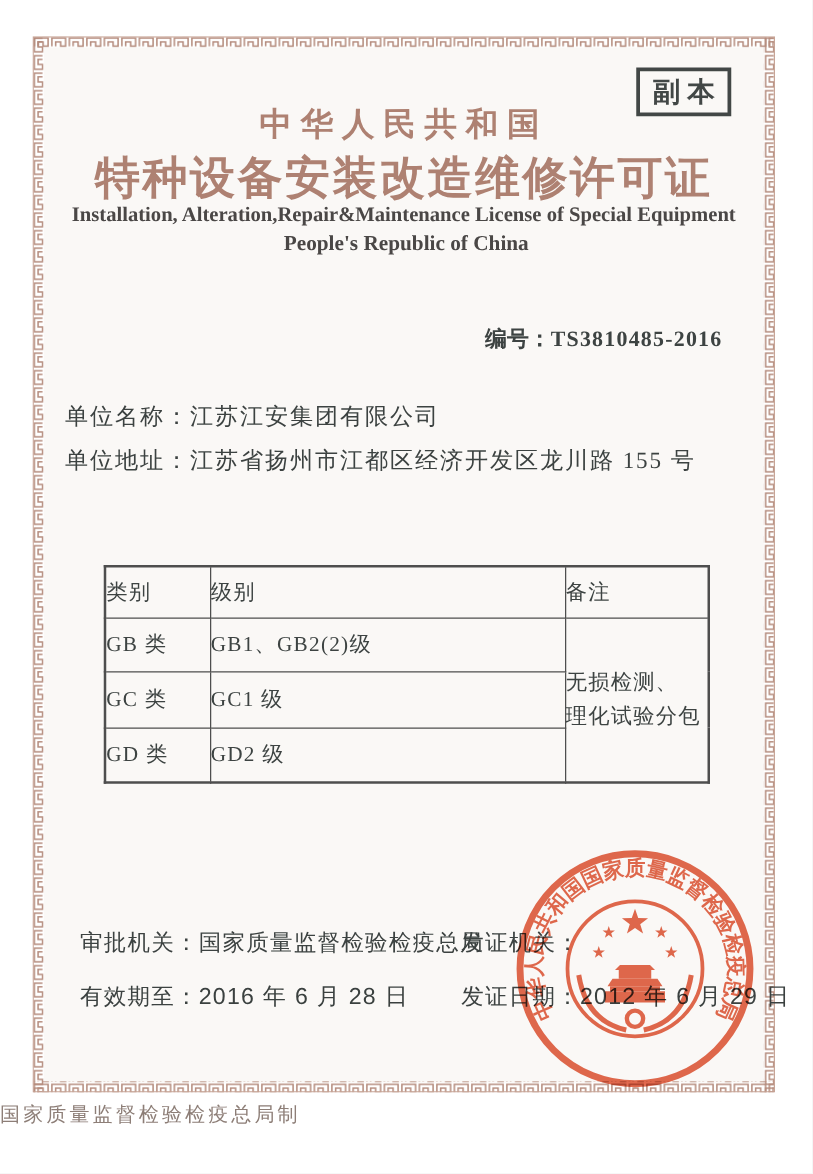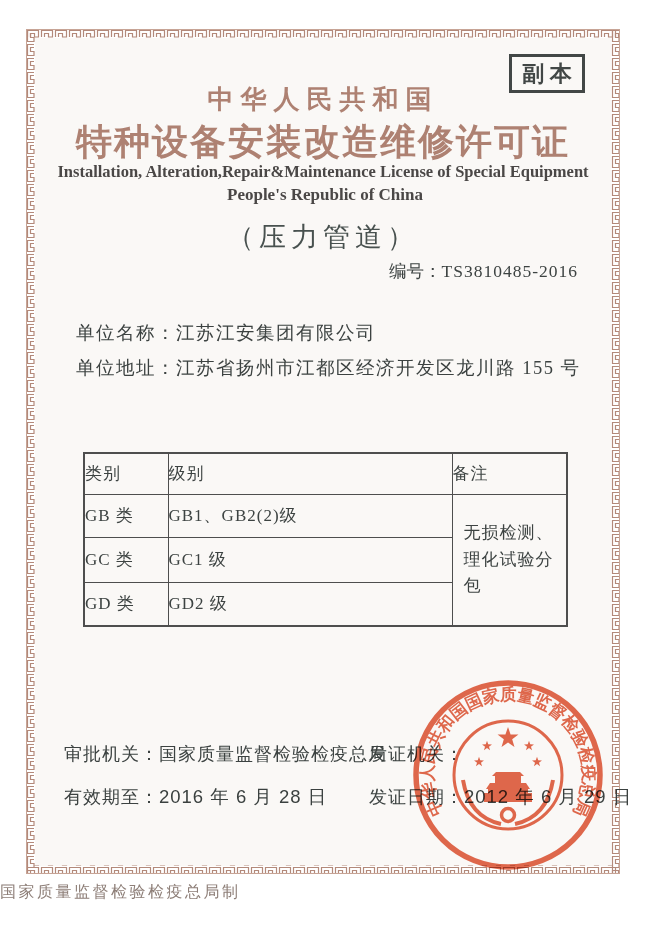--- a/index.html
+++ b/index.html
@@ -33,25 +33,25 @@
   .title-en2{
     position:absolute;left:28px;top:185px;width:594px;text-align:center;
     font-size:17px;font-weight:bold;color:#4a4746;
   }
   .subtitle{
     position:absolute;left:26px;top:219px;width:594px;text-align:center;
     font-size:27px;color:#48514f;letter-spacing:5px;
   }
   .license-no{
     position:absolute;right:72px;top:259px;
-    font-size:17.5px;color:#3d4342;
+    font-size:17.5px;color:#3d4342;font-weight:bold;
   }
   .license-no .lnum{letter-spacing:1px;font-family:"Liberation Serif",serif;}
   .field{
-    position:absolute;left:76px;font-size:18.5px;color:#3c4241;letter-spacing:1.5px;
+    position:absolute;left:52px;font-size:18.5px;color:#3c4241;letter-spacing:1.5px;
   }
   .field.name{top:320px;}
   .field.addr{top:355px;}
   .approval-note{
     position:absolute;left:118px;top:420px;font-size:18.5px;color:#3c4241;letter-spacing:1px;
   }
   table.grades{
     position:absolute;left:83px;top:452px;width:483px;height:173px;
     border-collapse:collapse;table-layout:fixed;
     font-size:17px;color:#3d4342;
@@ -59,21 +59,21 @@
   table.grades th,table.grades td{
     border:1.5px solid #4e4e4e;text-align:left;vertical-align:middle;
     font-weight:normal;letter-spacing:1px;padding:0;
   }
   table.grades{border:2px solid #4e4e4e;}
   table.grades tr.hd{height:41px;}
   table.grades tr.r1{height:43px;}
   table.grades tr.r2{height:45px;}
   table.grades tr.r3{height:44px;}
   table.grades td.remark{
-    text-align:left;padding-left:11px;line-height:1.55;letter-spacing:1px;margin-left:17px;
+    text-align:left;line-height:1.55;letter-spacing:1px;margin-left:17px;
   }
   .footer-line{position:absolute;left:0;width:650px;font-size:18px;color:#3c4241;}
   .footer-line.l1{top:742px;}
   .footer-line.l2{top:784px;}
   .footer-line .fl{position:absolute;left:64px;letter-spacing:1px;white-space:nowrap;}
   .footer-line .fr{position:absolute;left:369px;letter-spacing:1px;white-space:nowrap;}
   .date-val{font-family:"Liberation Sans",sans-serif;font-size:18.5px;letter-spacing:1px;color:#3a403f;}
   .seal{
     position:absolute;left:408px;top:676px;width:200px;height:200px;
     mix-blend-mode:multiply;opacity:.88;
@@ -107,21 +107,20 @@
   </svg>
 
   <div class="copy-badge">
     <span>副 本</span>
   </div>
 
   <div class="title-cn1">中华人民共和国</div>
   <div class="title-cn2">特种设备安装改造维修许可证</div>
   <div class="title-en1">Installation, Alteration,Repair&amp;Maintenance License of Special Equipment</div>
   <div class="title-en2">People's Republic of China</div>
-  <div class="subtitle">（压力管道）</div>
 
   <div class="license-no">
     <span>编号：</span><span class="lnum">TS3810485-2016</span>
   </div>
 
   <div class="field name">
     <span>单位名称：</span><span>江苏江安集团有限公司</span>
   </div>
   <div class="field addr">
     <span>单位地址：</span><span>江苏省扬州市江都区经济开发区龙川路 155 号</span>

